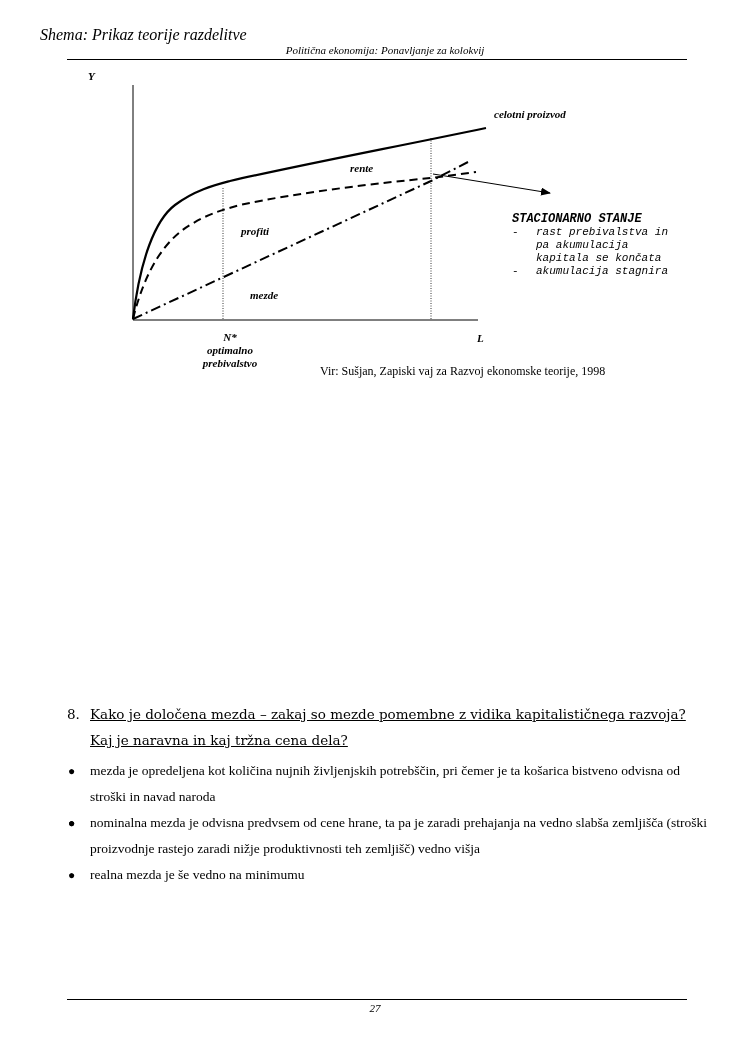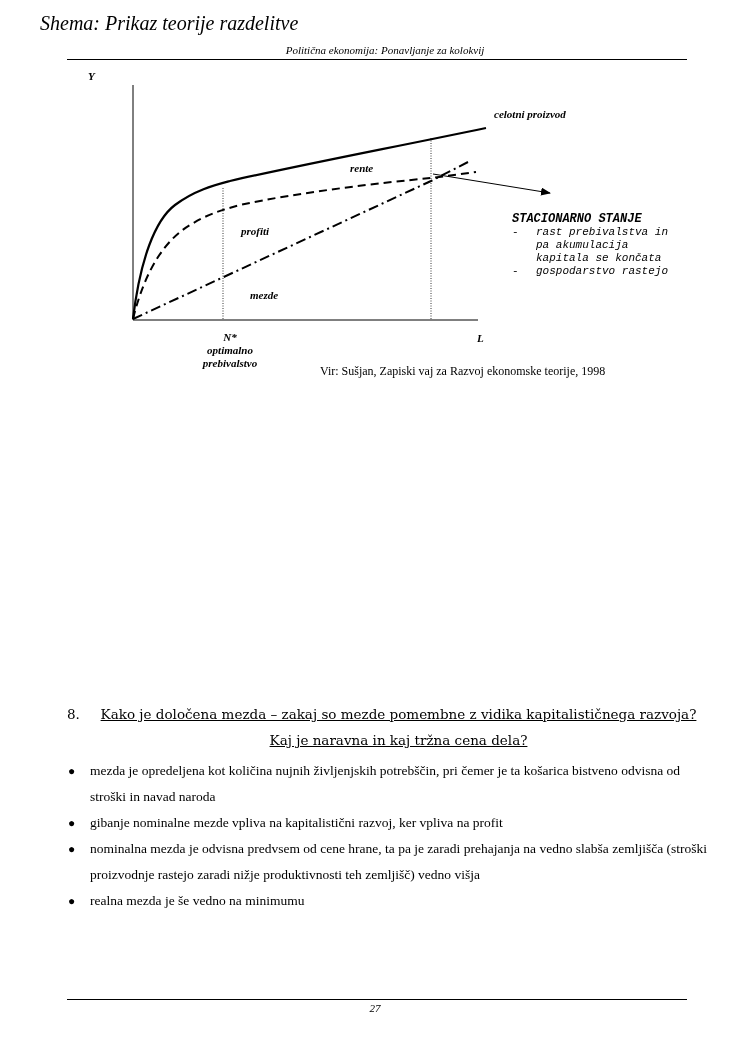--- a/index.html
+++ b/index.html
@@ -1,31 +1,31 @@
 <!DOCTYPE html>
 <html><head>
 <meta charset="utf-8">
 <style>
   html, body { margin: 0; padding: 0; background: #ffffff; }
   body { width: 750px; height: 1061px; position: relative; overflow: hidden; font-family: "Liberation Serif", serif; color: #000; }
   .abs { position: absolute; }
-  .hdr-title { left: 40px; top: 12px; font-size: 20px; font-style: italic; }
+  .hdr-title { left: 40px; top: 26px; font-size: 16px; font-style: italic; }
   .hdr-sub { left: 0; width: 750px; top: 44px; text-align: center; font-size: 11px; font-style: italic; padding-left: 20px; box-sizing: border-box; }
   .hdr-line { left: 67px; width: 620px; top: 59px; height: 0; border-top: 1px solid #000; }
   svg.fig { position: absolute; left: 0; top: 0; }
   .lbl { font-family: "Liberation Serif", serif; font-style: italic; font-weight: bold; font-size: 11px; }
   .statbox { left: 512px; top: 213px; width: 170px; font-size: 11px; font-style: italic; line-height: 13px; font-family: Liberation Mono, monospace; }
   .statbox .st-title { font-weight: bold; font-size: 12px; }
   .statbox .st-item { position: relative; padding-left: 24px; }
   .statbox .st-item .dash { position: absolute; left: 0; top: 0; font-style: normal; }
   .nstar { left: 190px; top: 331px; width: 80px; text-align: center; font-size: 11px; font-style: italic; font-weight: bold; line-height: 13px; }
   .source { left: 320px; top: 364px; font-size: 12px; }
   .q { left: 67px; top: 701px; width: 640px; font-family: "DejaVu Serif", serif; font-size: 13.5px; line-height: 26px; }
   .q .num { position: absolute; left: 0; top: 0; }
-  .q .qtext { margin-left: 23px; text-decoration: underline; text-align: center; }
+  .q .qtext { margin-left: 23px; text-decoration: underline; }
   ul.bul { position: absolute; left: 67px; top: 758px; width: 650px; margin: 0; padding: 0; list-style: none; font-size: 13.5px; line-height: 26px; }
   ul.bul li { position: relative; padding-left: 23px; }
   ul.bul li .b { position: absolute; left: 1px; top: 0; font-size: 12px; }
   .ftr-line { left: 67px; width: 620px; top: 999px; height: 0; border-top: 1px solid #000; }
   .pgno { left: 0; width: 750px; top: 1002px; text-align: center; font-size: 11px; font-style: italic; }
 </style>
 </head>
 <body>
 
 <div class="abs hdr-title">Shema: Prikaz teorije razdelitve</div>
@@ -62,38 +62,38 @@
 </svg>
 
 <div class="abs statbox">
   <div class="st-title">STACIONARNO STANJE</div>
   <div class="st-item">
     <span class="dash">-</span>
     <span>rast prebivalstva in pa akumulacija kapitala se končata</span>
   </div>
   <div class="st-item">
     <span class="dash">-</span>
-    <span>gospodarstvo rastejo</span>
+    <span>akumulacija stagnira</span>
   </div>
 </div>
 
 <div class="abs nstar">
   <div>N*</div>
   <div>optimalno</div>
   <div>prebivalstvo</div>
 </div>
 
 <div class="abs source">Vir: Sušjan, Zapiski vaj za Razvoj ekonomske teorije, 1998</div>
 
 <div class="abs q">
   <span class="num">8.</span>
   <div class="qtext">Kako je določena mezda – zakaj so mezde pomembne z vidika kapitalističnega razvoja? Kaj je naravna in kaj tržna cena dela?</div>
 </div>
 
 <ul class="bul">
   <li><span class="b">●</span><span>mezda je opredeljena kot količina nujnih življenjskih potrebščin, pri čemer je ta košarica bistveno odvisna od stroški in navad naroda</span></li>
-  <li><span class="b">●</span><span>gibanje nominalne mezde vpliva na kapitalistični razvoj, ker vpliva na profit</span></li>
+  <li><span class="b">●</span></li>
   <li><span class="b">●</span><span>nominalna mezda je odvisna predvsem od cene hrane, ta pa je zaradi prehajanja na vedno slabša zemljišča (stroški proizvodnje rastejo zaradi nižje produktivnosti teh zemljišč) vedno višja</span></li>
   <li><span class="b">●</span><span>realna mezda je še vedno na minimumu</span></li>
 </ul>
 
 <div class="abs ftr-line"></div>
 <div class="abs pgno">27</div>
 
 </body></html>

